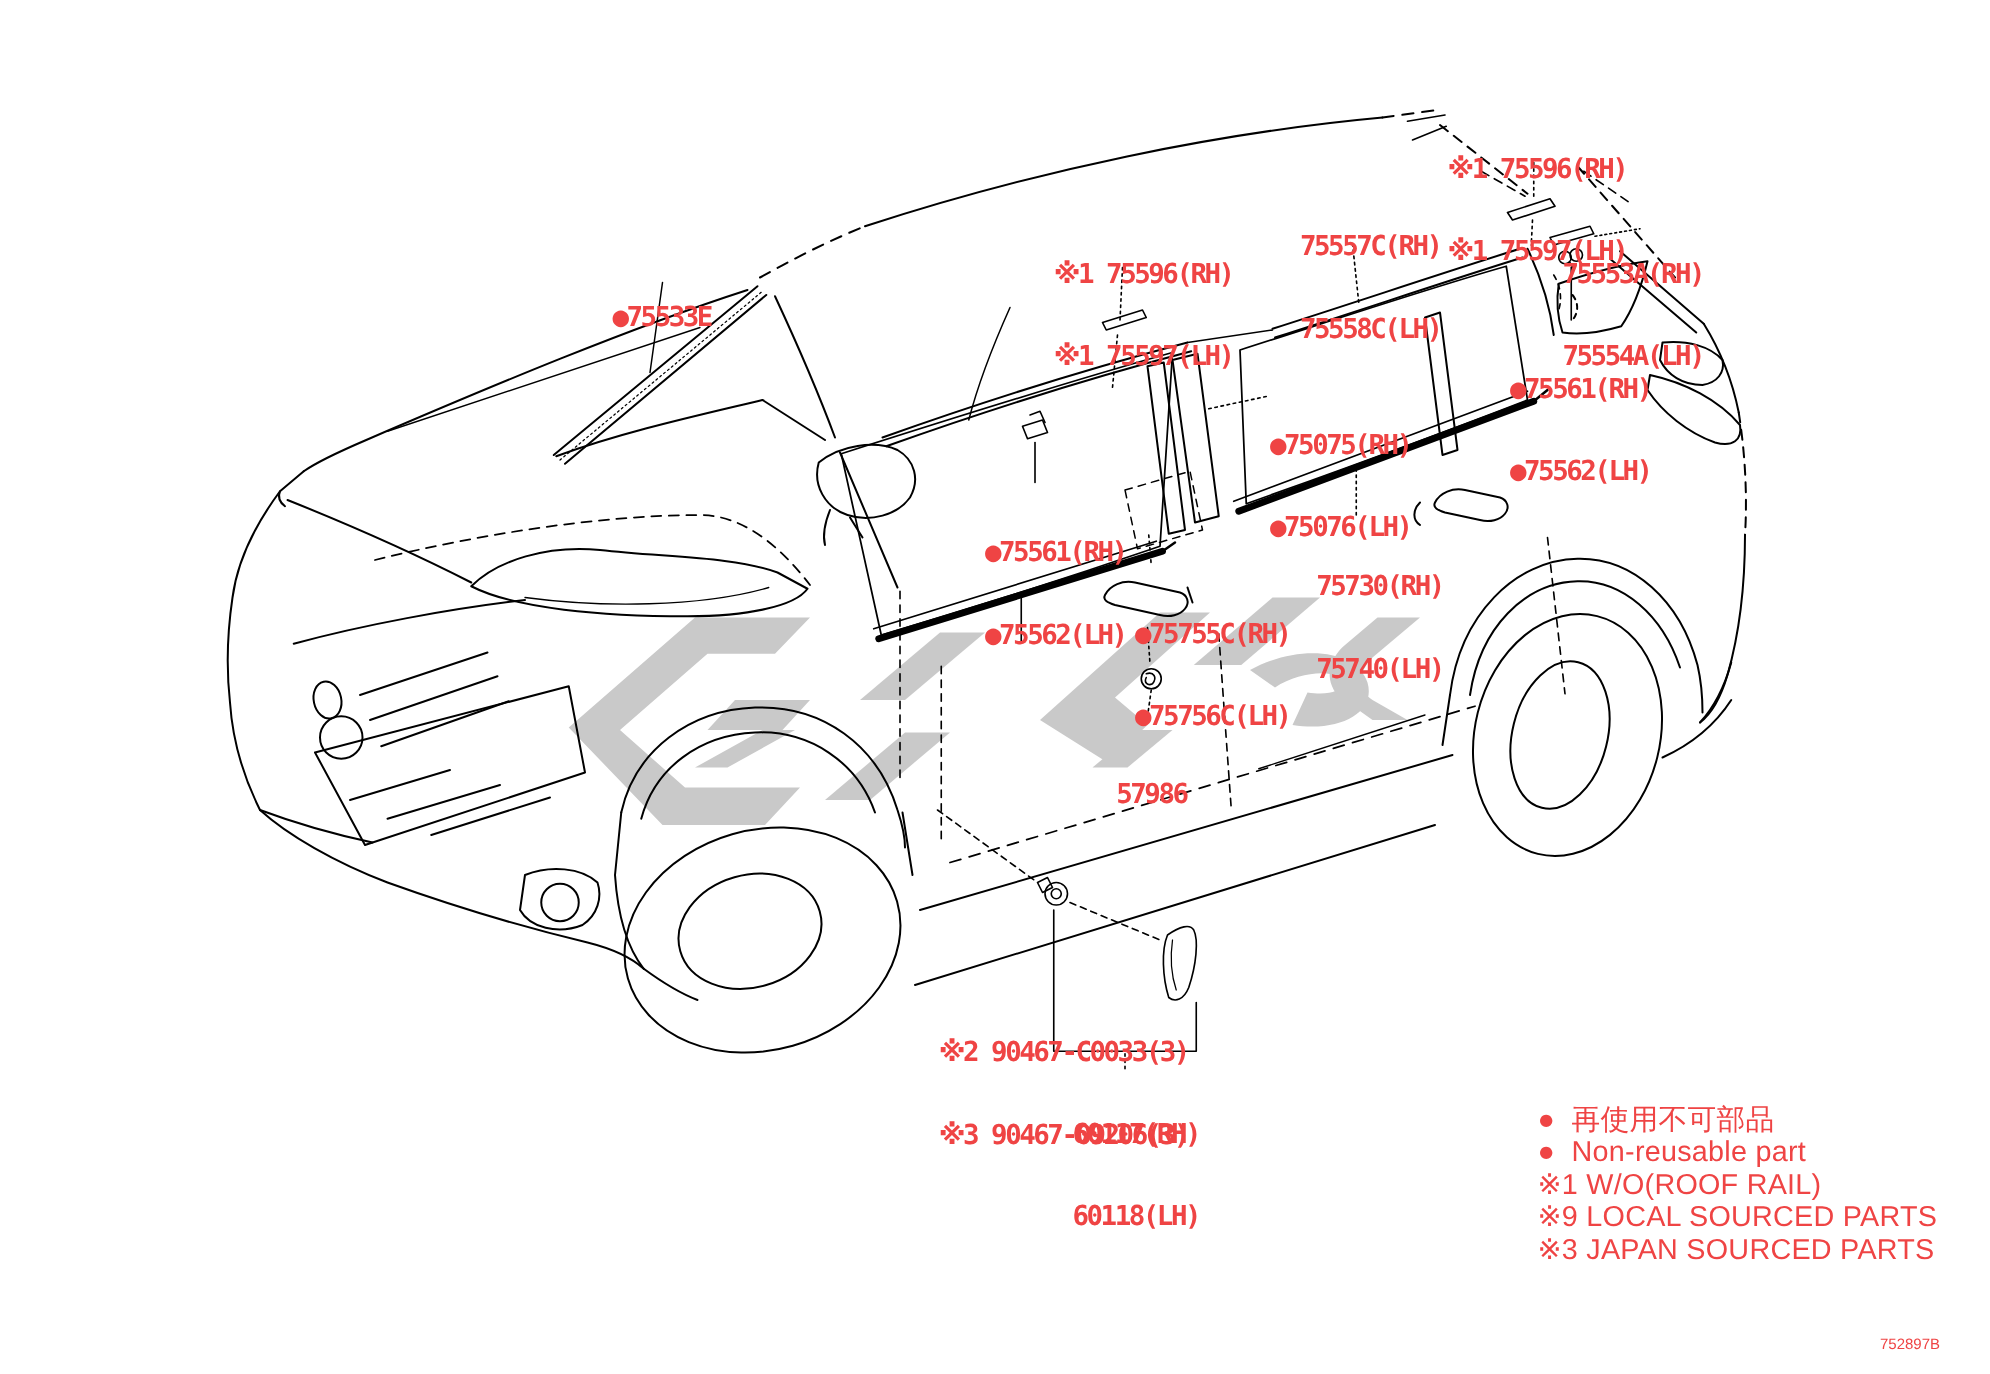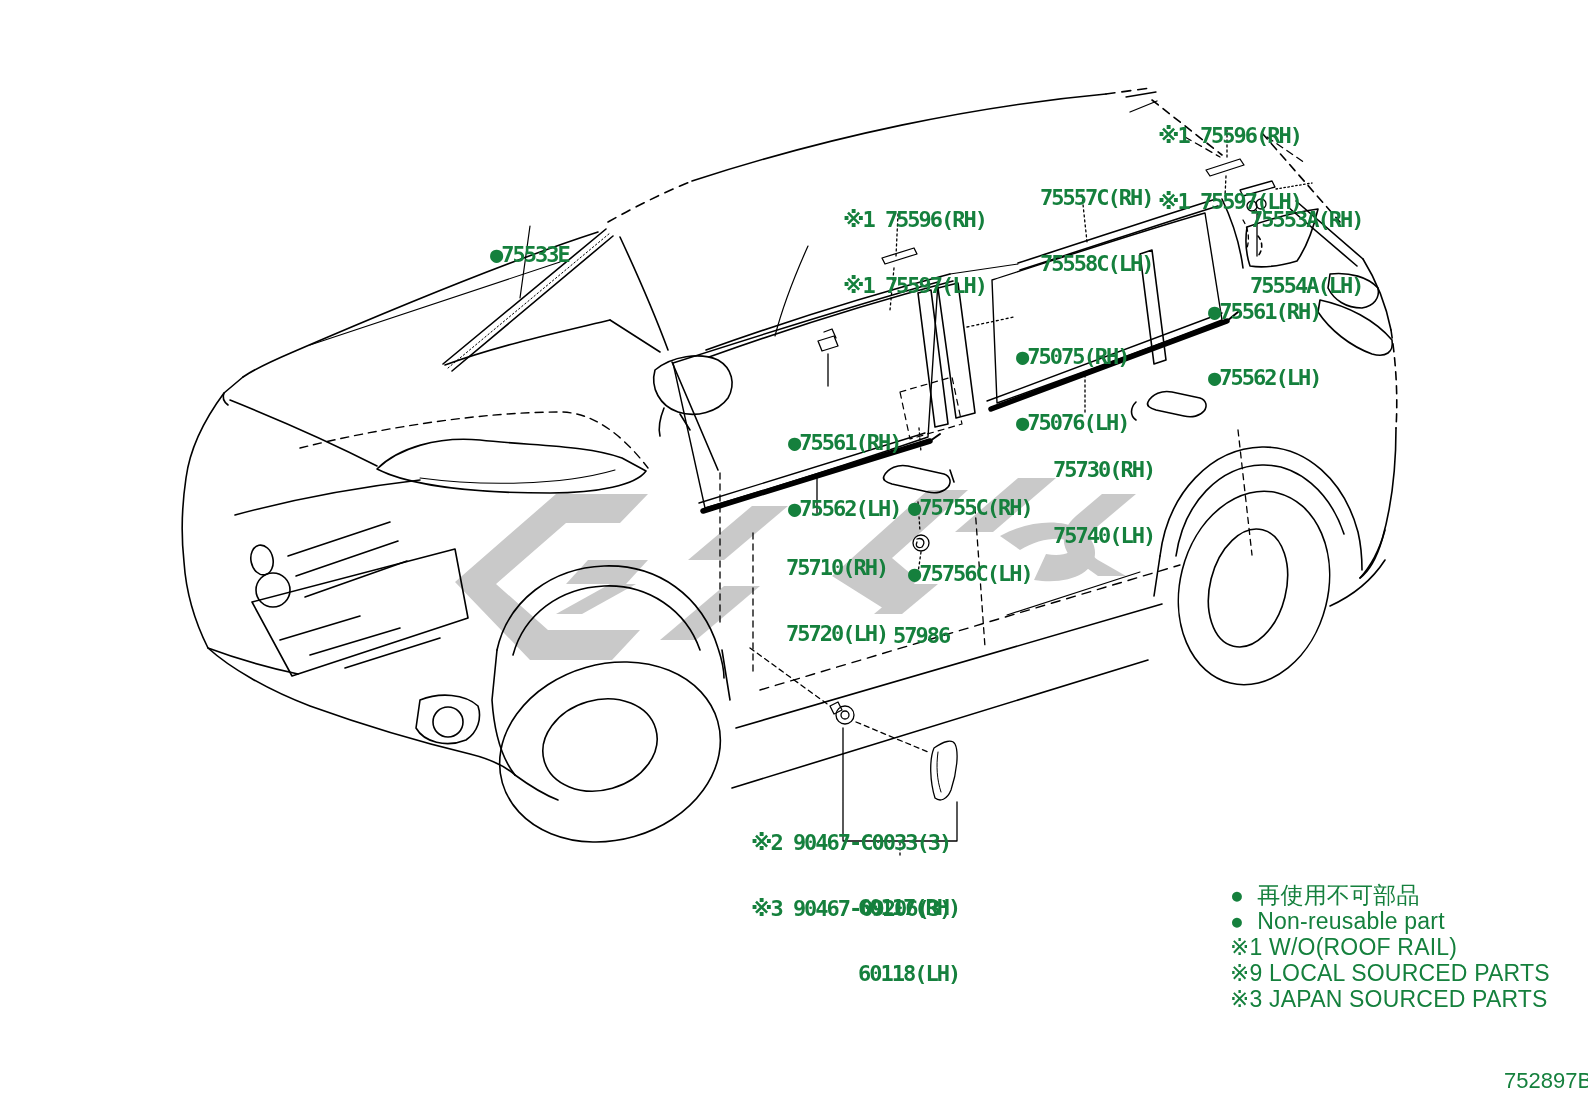--- a/index.html
+++ b/index.html
@@ -1,27 +1,27 @@
 <!DOCTYPE html>
 <html><head>
 <meta charset="utf-8">
 <style>
   html,body{margin:0;padding:0;background:#fff;}
   .stage{position:relative;width:1588px;height:1099px;background:#fff;overflow:hidden;
-         font-family:"DejaVu Sans Mono","DejaVu Sans",monospace;color:#15803d;}
+         font-family:"DejaVu Sans Mono","DejaVu Sans",monospace;color:#ef4444;}
   .art{position:absolute;left:0;top:0;}
   .plabel{position:absolute;font-weight:bold;font-size:22px;line-height:22px;
           letter-spacing:-2px;white-space:pre;}
   .plabel span{display:block;}
   .legend{position:absolute;left:1230px;top:882px;
           font-family:"Liberation Sans","DejaVu Sans",sans-serif;
           font-size:23px;line-height:26px;letter-spacing:.2px;}
   .legend div{white-space:pre;}
   .dwgno{position:absolute;left:1504px;top:1068px;
-         font-family:"Liberation Sans","DejaVu Sans",sans-serif;font-size:22px;}
+         font-family:"Liberation Sans","DejaVu Sans",sans-serif;font-size:12px;}
 </style>
 </head>
 <body>
 
 <div class="stage">
 
   <svg class="art" width="1592" height="1099" viewBox="0 0 1592 1099">
 
     <g fill="#c9c9c9" stroke="none">
       <path d="M 455,582 L 556,494 L 648,494 L 620,523 L 566,523 L 496,584 L 548,630 L 640,630 L 612,660 L 530,660 Z"></path>
@@ -274,24 +274,20 @@
     <span>●75562(LH)</span>
   </div>
   <div class="plabel" style="left:1053px;top:415px">
     <span>75730(RH)</span>
     <span>75740(LH)</span>
   </div>
   <div class="plabel" style="left:908px;top:453px">
     <span>●75755C(RH)</span>
     <span>●75756C(LH)</span>
   </div>
-  <div class="plabel" style="left:786px;top:513px">
-    <span>75710(RH)</span>
-    <span>75720(LH)</span>
-  </div>
   <div class="plabel" style="left:893px;top:581px">
     <span>57986</span>
   </div>
   <div class="plabel" style="left:751px;top:788px">
     <span>※2 90467-C0033(3)</span>
     <span>※3 90467-09206(3)</span>
   </div>
   <div class="plabel" style="left:858px;top:853px">
     <span>60117(RH)</span>
     <span>60118(LH)</span>

